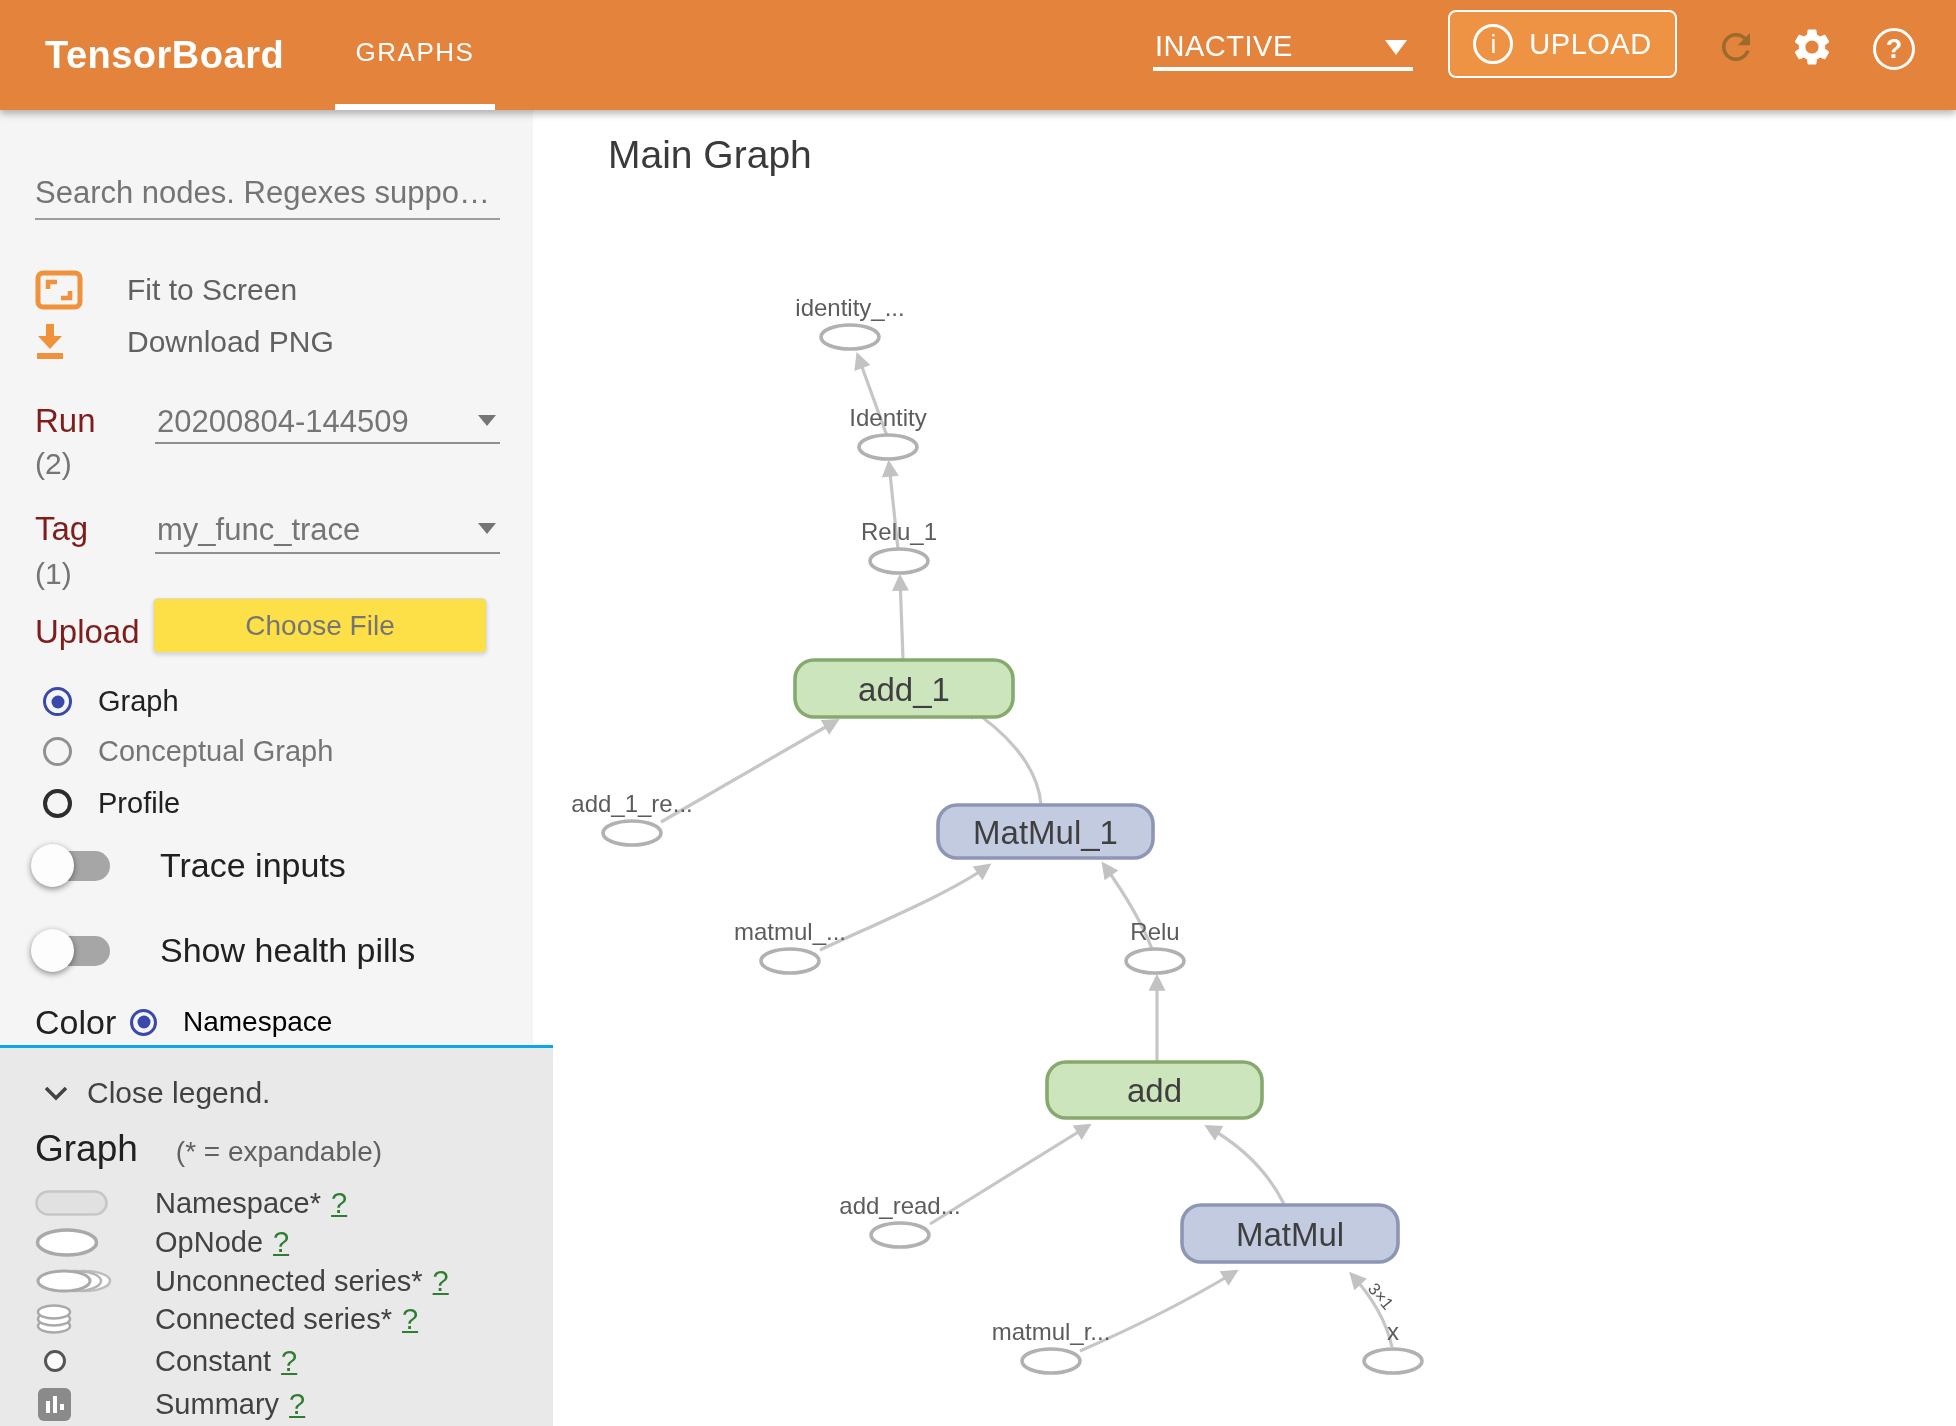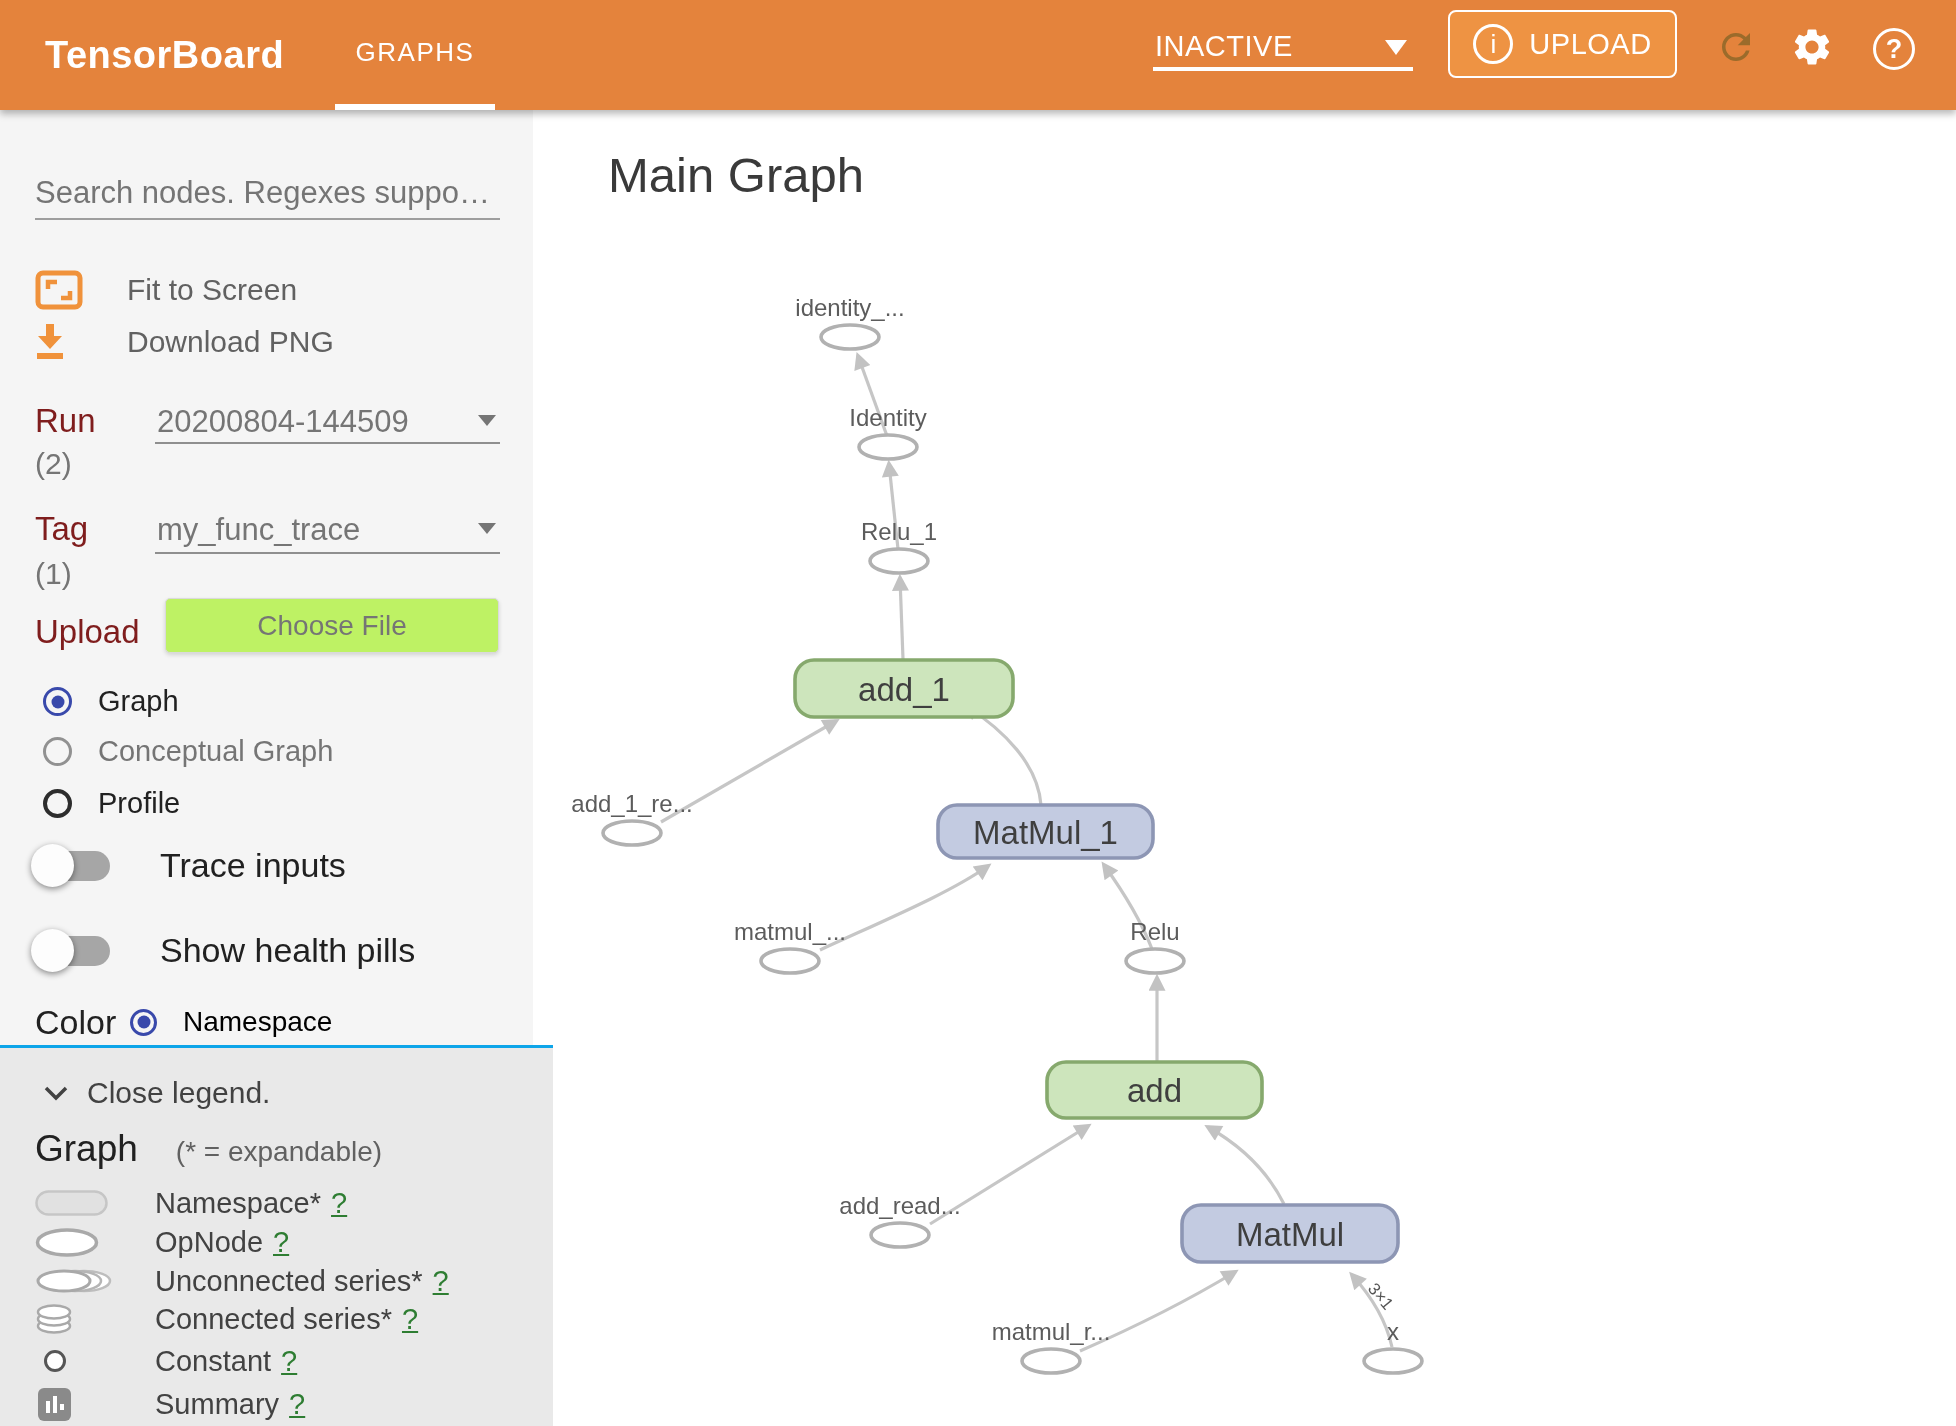--- a/index.html
+++ b/index.html
@@ -52,24 +52,24 @@
   .field-label { position:absolute; left:35px; font-size:33px; color:#7f1d1d; }
   .field-count { position:absolute; left:35px; font-size:30px; color:#757575; }
   .field-value { position:absolute; left:157px; font-size:31px; color:#757575; width:300px;
     white-space:nowrap; }
   .field-underline { position:absolute; left:155px; width:345px; height:2px; background:#8f8f8f; }
   .field-caret { position:absolute; left:478px; width:0; height:0;
     border-left:9px solid transparent; border-right:9px solid transparent; border-top:11px solid #757575; }
   .select-zone { cursor:pointer; }
 
   .choose-file-btn { position:absolute; left:153px; top:488px; width:334px; height:55px;
-    background:#bef264; border:1px solid #dadada; border-radius:5px;
+    background:#fde047; border:1px solid #dadada; border-radius:5px;
     box-shadow:0 2px 4px rgba(0,0,0,.14); color:#757575; font-size:28px;
     display:flex; align-items:center; justify-content:center; cursor:pointer;
-    font-family:"Liberation Sans",sans-serif;margin-left:12px; }
+    font-family:"Liberation Sans",sans-serif; }
 
   .radio-row { position:absolute; left:43px; display:flex; align-items:center; gap:26px; cursor:pointer; }
   .radio { width:29px; height:29px; border-radius:50%; position:relative; flex:0 0 auto; }
   .radio.sel { border:3.5px solid #3949ab; }
   .radio.sel::after { content:""; position:absolute; left:50%; top:50%; transform:translate(-50%,-50%);
     width:13px; height:13px; border-radius:50%; background:#3949ab; }
   .radio.gray { border:3.5px solid #919191; }
   .radio.dark { border:4px solid #2d2d2d; }
   .radio-row .rlbl { font-size:29px; color:#212121; }
   .radio-row .rlbl.muted { color:#757575; }
@@ -94,21 +94,21 @@
   .legend-head { position:absolute; left:35px; top:80px; display:flex; align-items:baseline; gap:38px; }
   .legend-head .h { font-size:37px; color:#212121; }
   .legend-head .n { font-size:28px; color:#616161; }
   .legend-row { position:absolute; left:35px; width:470px; height:40px; display:flex; align-items:center; }
   .legend-row .licon { width:120px; flex:0 0 auto; display:flex; align-items:center; }
   .legend-row .llbl { font-size:29px; color:#424242; }
   .legend-row .help { font-size:29px; color:#2e7d32; text-decoration:underline; margin-left:10px; cursor:pointer; }
 
   
   .main { position:absolute; left:533px; top:110px; width:1423px; height:1316px; background:#fff; }
-  .main-title { position:absolute; left:75px; top:37px; font-size:49px; color:#3a3a3a; }
+  .main-title { position:absolute; left:75px; top:23px; font-size:39px; color:#3a3a3a; }
   #graph-svg { position:absolute; left:0; top:0; width:1423px; height:1316px; }
 
   .edge { fill:none; stroke:#c6c6c6; stroke-width:3.2px; }
   .op-rect { stroke-width:3.6px; }
   .op-green { fill:#cde5bc; stroke:#86a96d; }
   .op-blue  { fill:#c3cbe1; stroke:#8d96b4; }
   .op-text { font-family:"Liberation Sans",sans-serif; font-size:33px; fill:#3f3f3f; text-anchor:middle; }
   .ell { fill:#ffffff; stroke:#b1b1b1; stroke-width:3.6px; }
   .ell-label { font-family:"Liberation Sans",sans-serif; font-size:24px; fill:#5c5c5c; text-anchor:middle; }
   .edge-label { font-family:"Liberation Sans",sans-serif; font-size:17px; fill:#555; }

